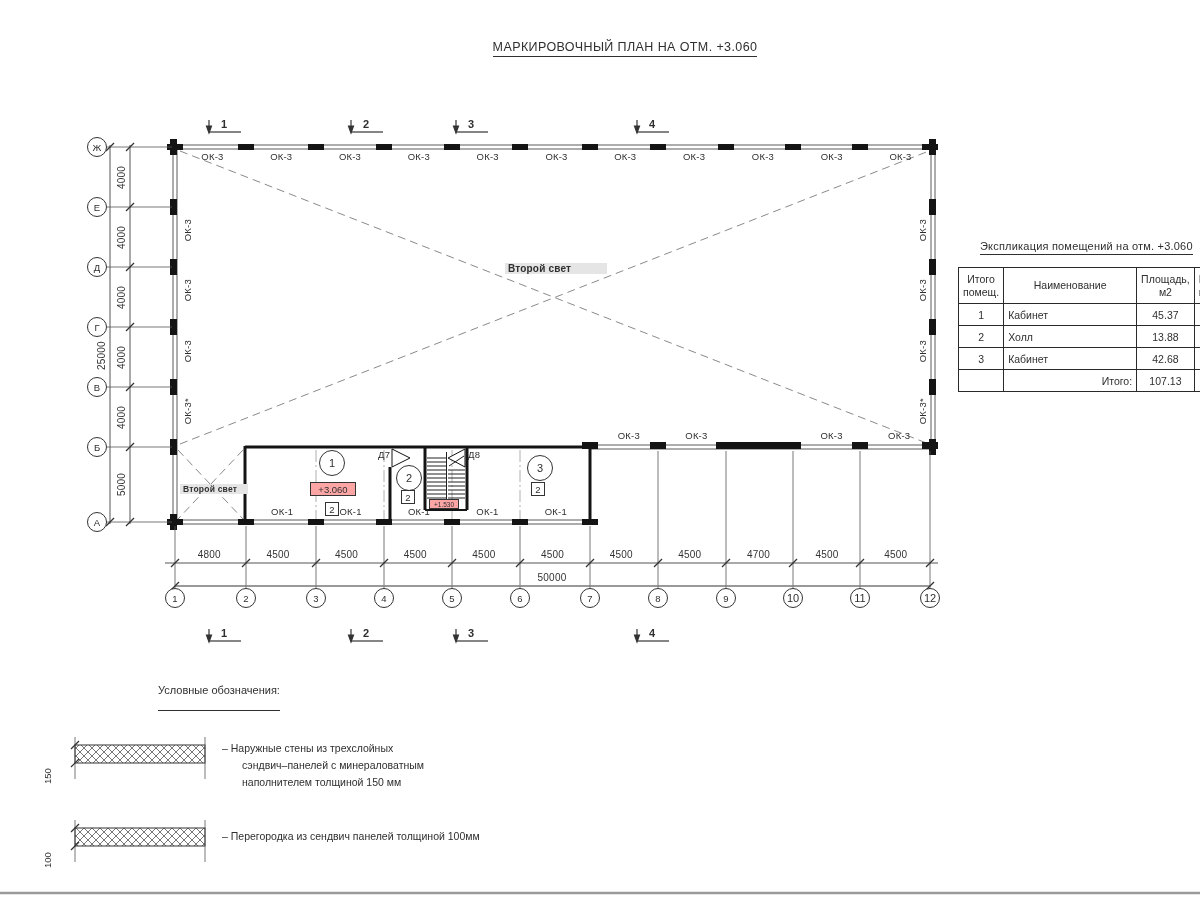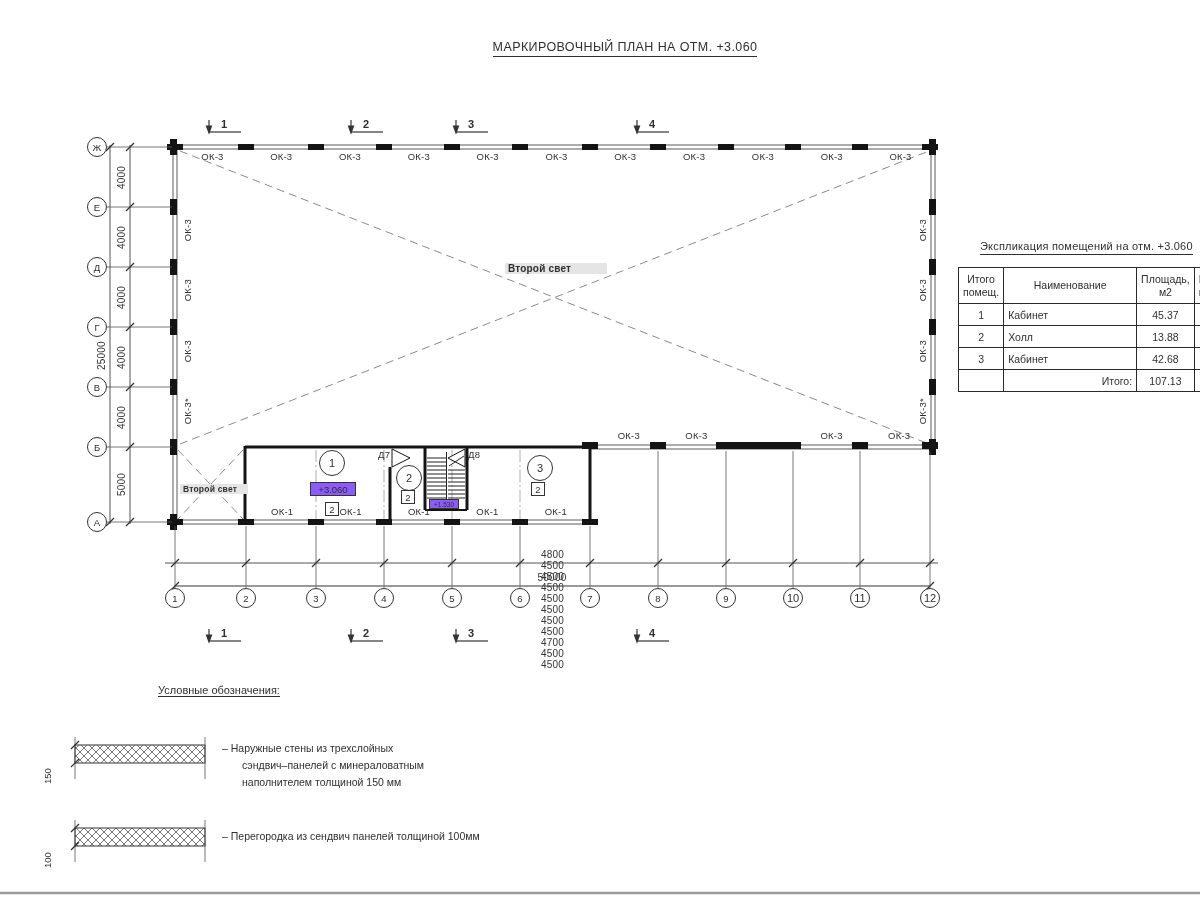--- a/index.html
+++ b/index.html
@@ -22,38 +22,38 @@
   .dim-col .dc:last-child{flex:5;}
   
   .bub{width:20px;height:20px;border:1.1px solid #333;border-radius:50%;
        text-align:center;line-height:19px;font-size:9.5px;background:#fff;box-sizing:border-box;}
   .bub.small{font-size:11px;}
   
   .roomcirc{width:26px;height:26px;border:1.2px solid #333;border-radius:50%;
        text-align:center;line-height:24px;font-size:11px;background:#fff;box-sizing:border-box;}
   .catbox{width:14px;height:14px;border:1.2px solid #333;text-align:center;line-height:13px;
        font-size:9.5px;background:#fff;box-sizing:border-box;}
-  .elevbox{border:1px solid #333;background:#8b5cf6;text-align:center;font-size:9.5px;box-sizing:border-box;}
+  .elevbox{border:1px solid #333;background:#fca5a5;text-align:center;font-size:9.5px;box-sizing:border-box;}
   .secnum{font-size:11px;font-weight:bold;width:22px;text-align:center;}
   .void-lbl{background:#e5e5e5;padding:0 3px;font-weight:bold;}
   
   .main-title{font-size:12.5px;letter-spacing:.4px;text-align:center;}
   .main-title span{display:inline-block;border-bottom:1px solid #2f2f2f;padding-bottom:2px;}
   
   .tbl-title{font-size:11px;letter-spacing:.2px;}
   .tbl-title span{display:inline-block;border-bottom:1px solid #2f2f2f;padding-bottom:2px;white-space:nowrap;}
   table.expl{border-collapse:collapse;table-layout:fixed;}
   table.expl td{border:1.5px solid #2a2a2a;font-size:10.5px;padding:0 4px;height:22px;
        overflow:hidden;white-space:nowrap;box-sizing:border-box;}
   table.expl td.hd{text-align:center;height:36px;line-height:13px;}
   table.expl td.c{text-align:center;}
   table.expl td.r{text-align:right;}
   
   .leg-title{font-size:11px;}
-  .leg-title span{display:inline-block;border-bottom:1px solid #2f2f2f;padding-bottom:0;}
+  .leg-title span{display:inline-block;border-bottom:1px solid #2f2f2f;padding-bottom:14px;}
   .leg-text{font-size:10.5px;line-height:17px;white-space:nowrap;}
   .leg-text .ln{display:block;}
   .leg-text .ln + .ln{margin-left:20px;}
   .leg-dim{font-size:9.5px;}
 </style>
 </head>
 <body>
 
 <svg class="abs" style="left:0;top:0;" width="1200" height="900">
   <defs>
@@ -376,21 +376,21 @@
 <div class="abs dim-col" style="left:114px;top:147px;width:14px;height:375px;">
     <div class="dc dimtxt vtext">4000</div>
     <div class="dc dimtxt vtext">4000</div>
     <div class="dc dimtxt vtext">4000</div>
     <div class="dc dimtxt vtext">4000</div>
     <div class="dc dimtxt vtext">4000</div>
     <div class="dc dimtxt vtext">5000</div>
   </div>
 <div class="abs dimtxt vtext" style="left:96px;top:300px;height:70px;">25000</div>
 
-<div class="abs dim-row" style="left:175px;top:549px;width:755px;height:12px;flex-direction:column;">
+<div class="abs dim-row" style="left:175px;top:549px;width:755px;height:12px;">
     <div class="dc dimtxt">4800</div>
     <div class="dc dimtxt">4500</div>
     <div class="dc dimtxt">4500</div>
     <div class="dc dimtxt">4500</div>
     <div class="dc dimtxt">4500</div>
     <div class="dc dimtxt">4500</div>
     <div class="dc dimtxt">4500</div>
     <div class="dc dimtxt">4500</div>
     <div class="dc dimtxt">4700</div>
     <div class="dc dimtxt">4500</div>

